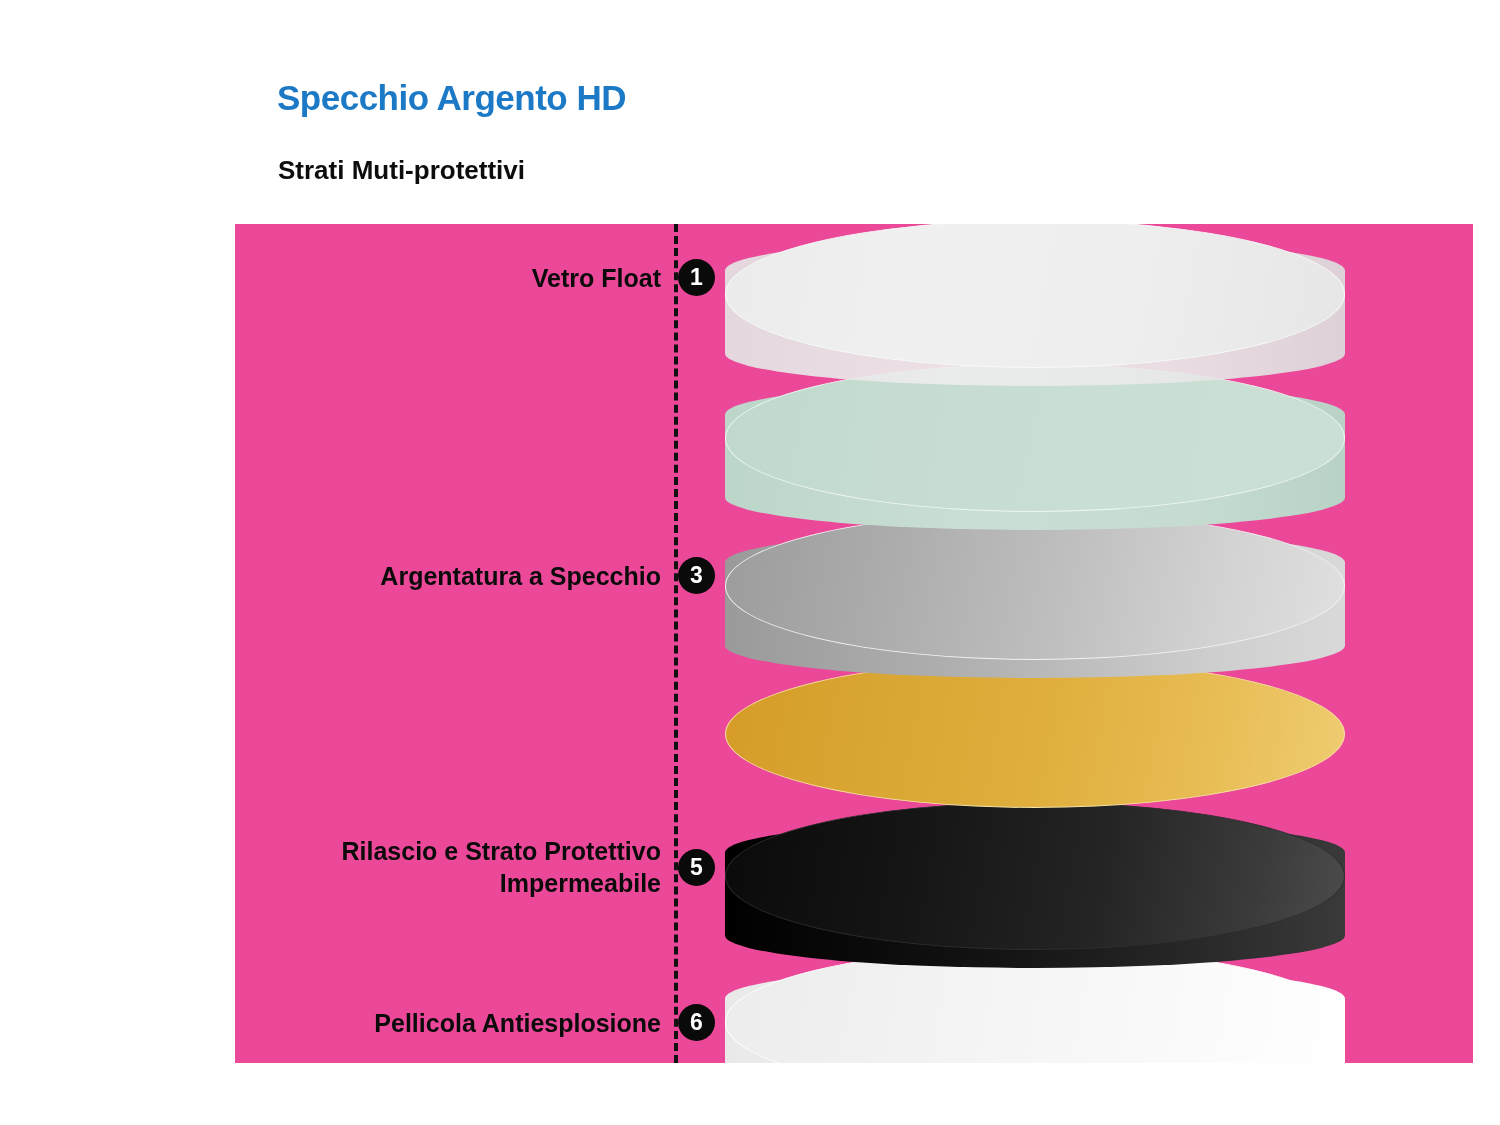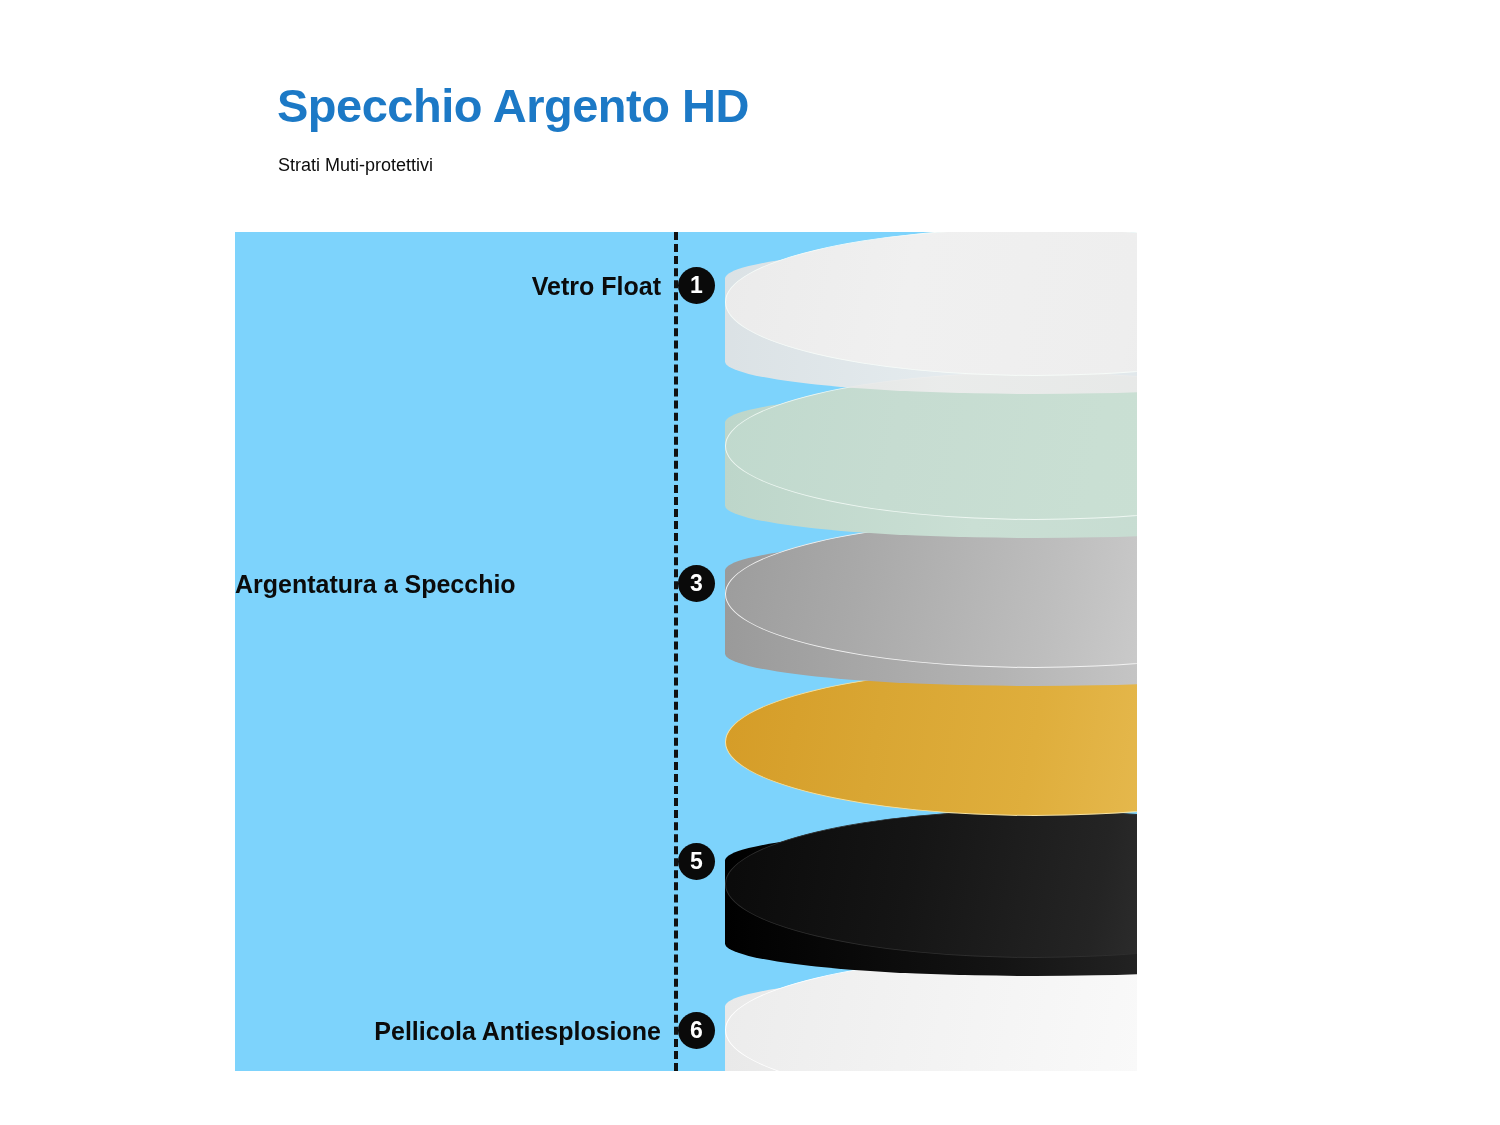--- a/index.html
+++ b/index.html
@@ -18,44 +18,44 @@
     width: 1500px;
     height: 1125px;
     background: #ffffff;
   }
 
   
   #title {
     position: absolute;
     left: 277px;
     top: 78px;
-    font-size: 47px;
+    font-size: 35px;
     font-weight: bold;
     color: #1C79C6;
     letter-spacing: -0.5px;
     white-space: nowrap;
   }
   #subtitle {
     position: absolute;
     left: 278px;
     top: 155px;
-    font-size: 18px;
-    font-weight: normal;
+    font-size: 26px;
+    font-weight: bold;
     color: #0d0d0d;
     white-space: nowrap;
   }
 
   
   #panel {
     position: absolute;
     left: 235px;
-    top: 232px;
-    width: 902px;
+    top: 224px;
+    width: 1238px;
     height: 839px;
-    background: #7dd3fc;
+    background: #ec4899;
     overflow: hidden;
   }
 
   
   #stage {
     position: absolute;
     left: 0;
     top: 0;
     width: 1027px;
     height: 839px;
@@ -192,21 +192,21 @@
     font-weight: bold;
     display: flex;
     align-items: center;
     justify-content: center;
     line-height: 1;
     font-family: "Liberation Sans", sans-serif;
   }
 
   #callout1 { top: 35px; }
   #callout2 { top: 183px; }
-  #callout3 { top: 333px; justify-content: space-between; }
+  #callout3 { top: 333px; }
   #callout4 { top: 485px; }
   #callout5 { top: 611px; }
   #callout6 { top: 780px; }
 </style>
 </head>
 <body>
 
 <div id="root">
 
   <div id="title">Specchio Argento HD</div>
@@ -257,20 +257,22 @@
     </div>
 
 
     <div class="callout" id="callout3">
       <div class="callout-label">Argentatura a Specchio</div>
       <div class="callout-badge">3</div>
     </div>
 
 
     <div class="callout" id="callout5">
+      <div class="callout-label">Rilascio e Strato Protettivo
+Impermeabile</div>
       <div class="callout-badge">5</div>
     </div>
 
     <div class="callout" id="callout6">
       <div class="callout-label">Pellicola Antiesplosione</div>
       <div class="callout-badge">6</div>
     </div>
 
   </div>
 </div>

